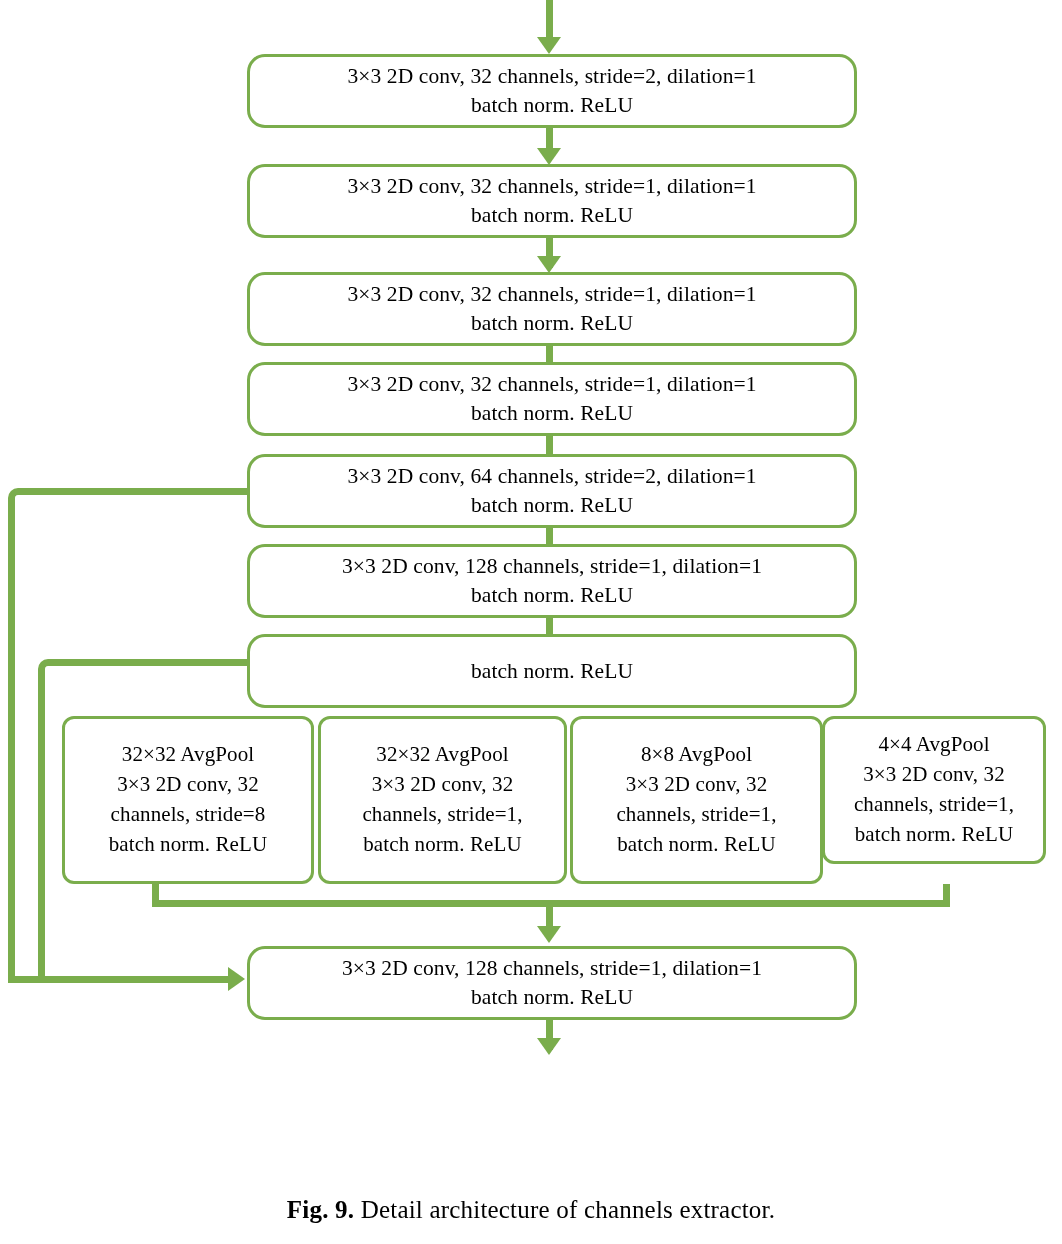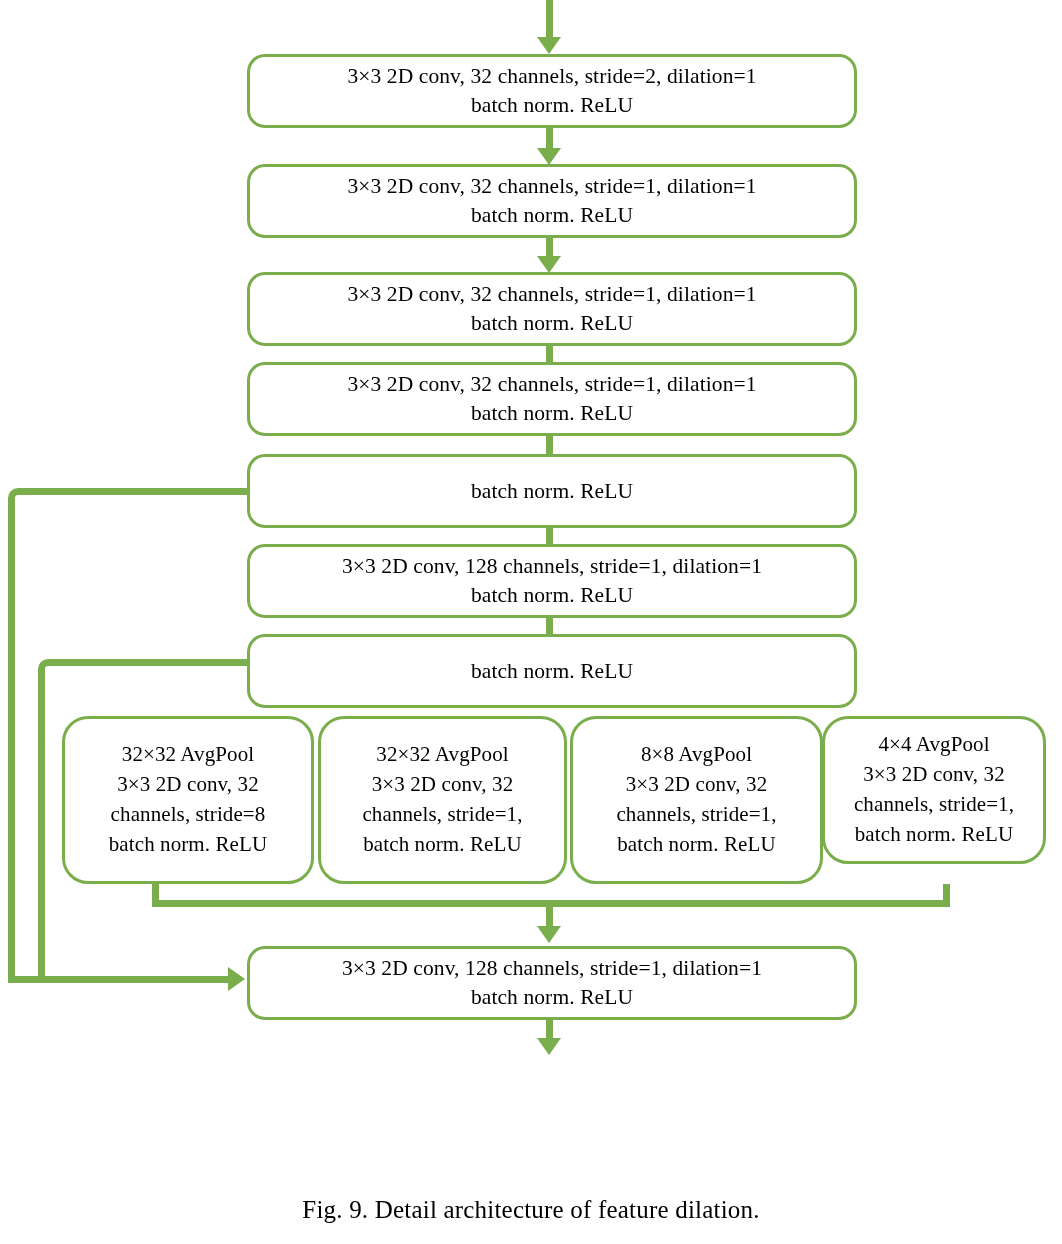--- a/index.html
+++ b/index.html
@@ -47,21 +47,21 @@
   }
 
   
   .trunk {
     left: 247px;
     width: 610px;
   }
 
   
   .pool {
-    border-radius: 26px;
+    border-radius: 12px;
     padding: 4px 8px;
     align-items: center;
   }
   .pool .line {
     font-size: 21px;
     line-height: 1.42;
   }
 
   
   .conn {
@@ -106,21 +106,21 @@
   #caption {
     position: absolute;
     left: 0;
     top: 1196px;
     width: 1062px;
     text-align: center;
     font-size: 25px;
     letter-spacing: 0.2px;
   }
   #caption .fig-label {
-    font-weight: normal;
+    font-weight: bold;
   }
 </style>
 </head>
 <body>
 
 <div id="figure">
 
   <div class="conn v" style="left:546px; top:0px; height:40px;"></div>
   <div class="arrow-down" style="left:537px; top:37px;"></div>
 
@@ -148,20 +148,21 @@
   <div class="conn v" style="left:546px; top:344px; height:20px;"></div>
 
   <div class="node trunk" style="top:362px; height:74px;">
     <span class="line">3×3 2D conv, 32 channels, stride=1, dilation=1</span>
     <span class="line">batch norm. ReLU</span>
   </div>
 
   <div class="conn v" style="left:546px; top:434px; height:22px;"></div>
 
   <div class="node trunk" style="top:454px; height:74px;">
+    <span class="line">3×3 2D conv, 64 channels, stride=2, dilation=1</span>
     <span class="line">batch norm. ReLU</span>
   </div>
 
   <div class="conn v" style="left:546px; top:526px; height:22px;"></div>
 
   <div class="node trunk" style="top:544px; height:74px;">
     <span class="line">3×3 2D conv, 128 channels, stride=1, dilation=1</span>
     <span class="line">batch norm. ReLU</span>
   </div>
 
@@ -221,16 +222,16 @@
     <span class="line">3×3 2D conv, 128 channels, stride=1, dilation=1</span>
     <span class="line">batch norm. ReLU</span>
   </div>
 
   <div class="conn v" style="left:546px; top:1020px; height:30px;"></div>
   <div class="arrow-down" style="left:537px; top:1038px;"></div>
 
 
   <div id="caption">
     <span class="fig-label">Fig. 9.</span>
-    <span>Detail architecture of feature dilation.</span>
+    <span>Detail architecture of channels extractor.</span>
   </div>
 
 </div>
 
 </body></html>

